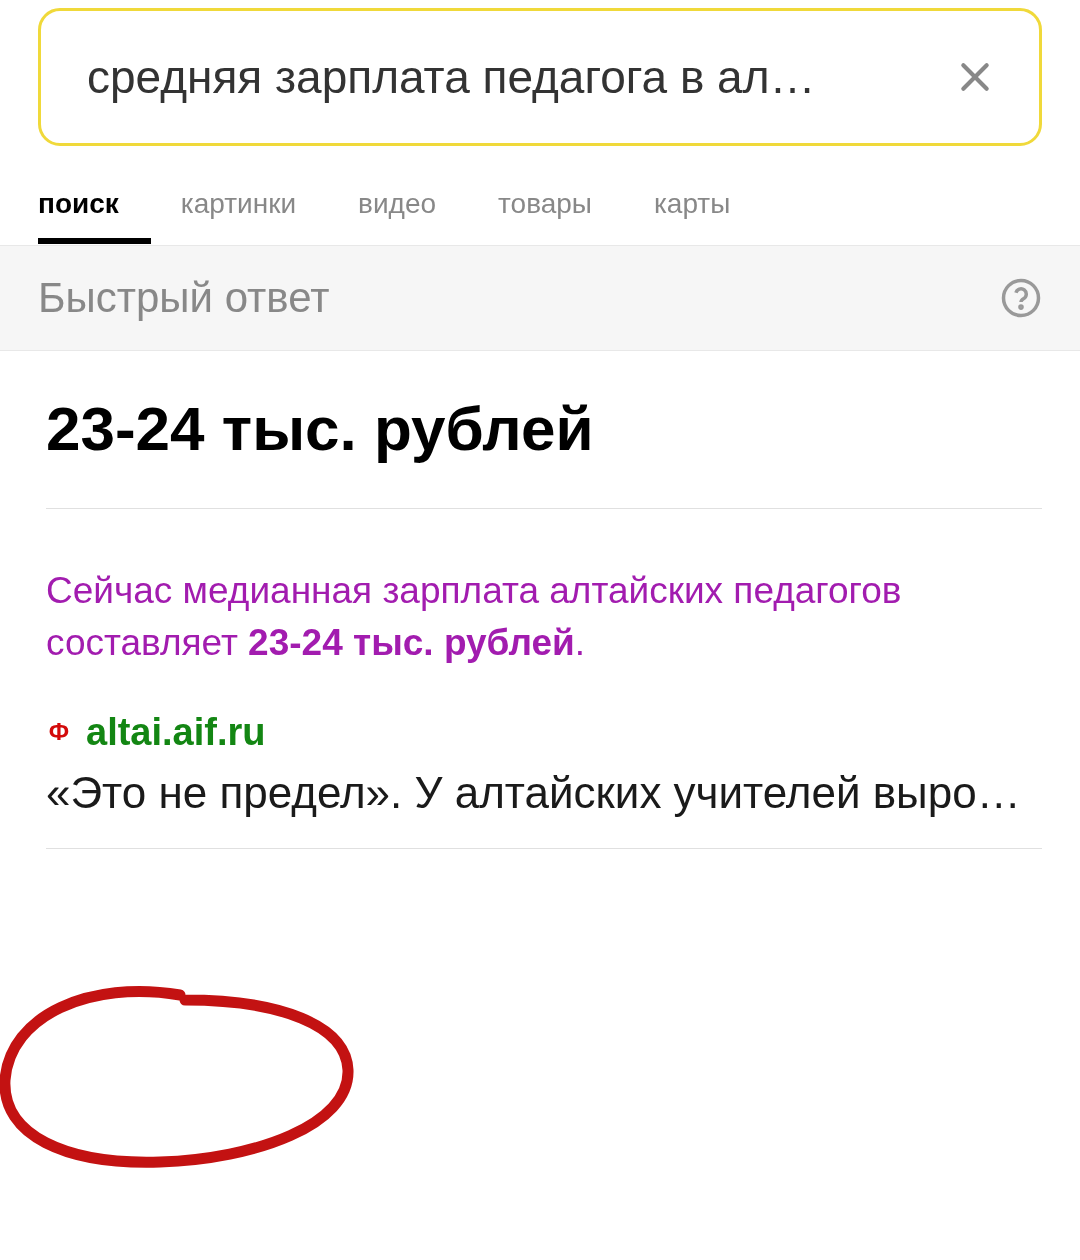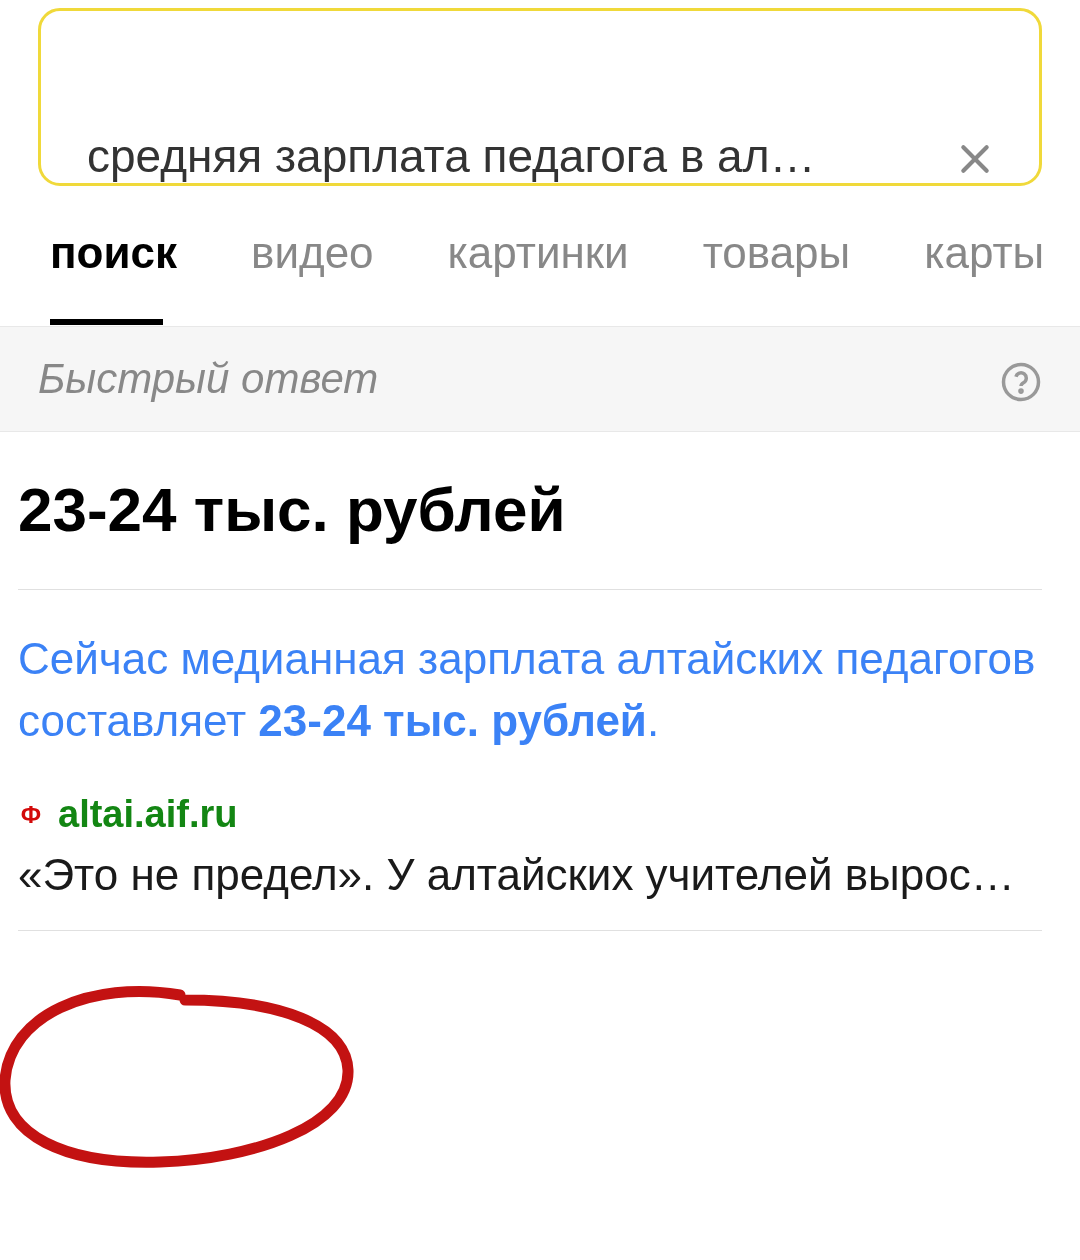--- a/index.html
+++ b/index.html
@@ -14,23 +14,23 @@
       height: 1260px;
       overflow: hidden;
       position: relative;
     }
     .search-container {
       padding: 8px 38px 0 38px;
     }
     .search-box {
       border: 3px solid #f0d93a;
       border-radius: 22px;
-      height: 178px;
-      display: flex;
-      align-items: flex-end;
+      height: 138px;
+      display: flex;
+      align-items: center;
       padding: 0 40px 0 46px;
       background: #fff;
     }
     .search-input {
       flex: 1;
       font-size: 46px;
       color: #333;
       border: none;
       outline: none;
       background: transparent;
@@ -53,78 +53,76 @@
       width: 40px;
       height: 40px;
     }
     .tabs {
       display: flex;
       padding: 42px 38px 0 38px;
       gap: 62px;
       border-bottom: 1px solid rgba(0,0,0,0);
     }
     .tab {
-      font-size: 44px;
+      font-size: 28px;
       color: #888;
       cursor: pointer;
-      padding-bottom: 47px;
+      padding-bottom: 24px;
       position: relative;
-      margin-left: 12px;
     }
     .tab.active {
       color: #000;
       font-weight: 700;
     }
     .tab.active::after {
       content: "";
       position: absolute;
       bottom: 0;
       left: 0;
       width: 113px;
       height: 6px;
       background: #000;
     }
     .quick-answer-header {
       background: #f6f6f6;
       padding: 28px 38px;
       display: flex;
-      align-items: flex-end;
+      align-items: center;
       justify-content: space-between;
       border-top: 1px solid #e8e8e8;
       border-bottom: 1px solid #e8e8e8;
-      font-style: italic;
     }
     .quick-answer-label {
       font-size: 42px;
       color: #888;
     }
     .help-icon {
       width: 42px;
       height: 42px;
       color: #999;
     }
     .help-icon svg {
       width: 100%;
       height: 100%;
     }
     .answer-card {
-      padding: 42px 38px 0 18px;
+      padding: 42px 38px 0 46px;
     }
     .answer-title {
       font-size: 62px;
       font-weight: 700;
       color: #000;
       padding-bottom: 44px;
       border-bottom: 1px solid #e0e0e0;
     }
     .answer-text {
-      font-size: 44px;
+      font-size: 37px;
       line-height: 1.4;
-      color: #3b82f6;
-      margin-top: 38px;
+      color: #a21caf;
+      margin-top: 56px;
     }
     .answer-text p {
       margin-bottom: 42px;
     }
     .answer-text .bold {
       font-weight: 700;
     }
     .source {
       margin-top: 30px;
       position: relative;
@@ -187,22 +185,22 @@
       <svg viewBox="0 0 24 24" fill="none" stroke="currentColor" stroke-width="2.5" stroke-linecap="round">
         <line x1="5" y1="5" x2="19" y2="19"></line>
         <line x1="19" y1="5" x2="5" y2="19"></line>
       </svg>
     </div>
   </div>
 </div>
 
 <div class="tabs">
   <div class="tab active">поиск</div>
+  <div class="tab">картинки</div>
   <div class="tab">видео</div>
-  <div class="tab">картинки</div>
   <div class="tab">товары</div>
   <div class="tab">карты</div>
 </div>
 
 <div class="quick-answer-header">
   <div class="quick-answer-label">Быстрый ответ</div>
   <div class="help-icon">
     <svg viewBox="0 0 24 24" fill="none" stroke="currentColor" stroke-width="2">
       <circle cx="12" cy="12" r="10"></circle>
       <path d="M9.1 9a3 3 0 1 1 4.3 3.4c-.9.5-1.4 1-1.4 1.9"></path>

